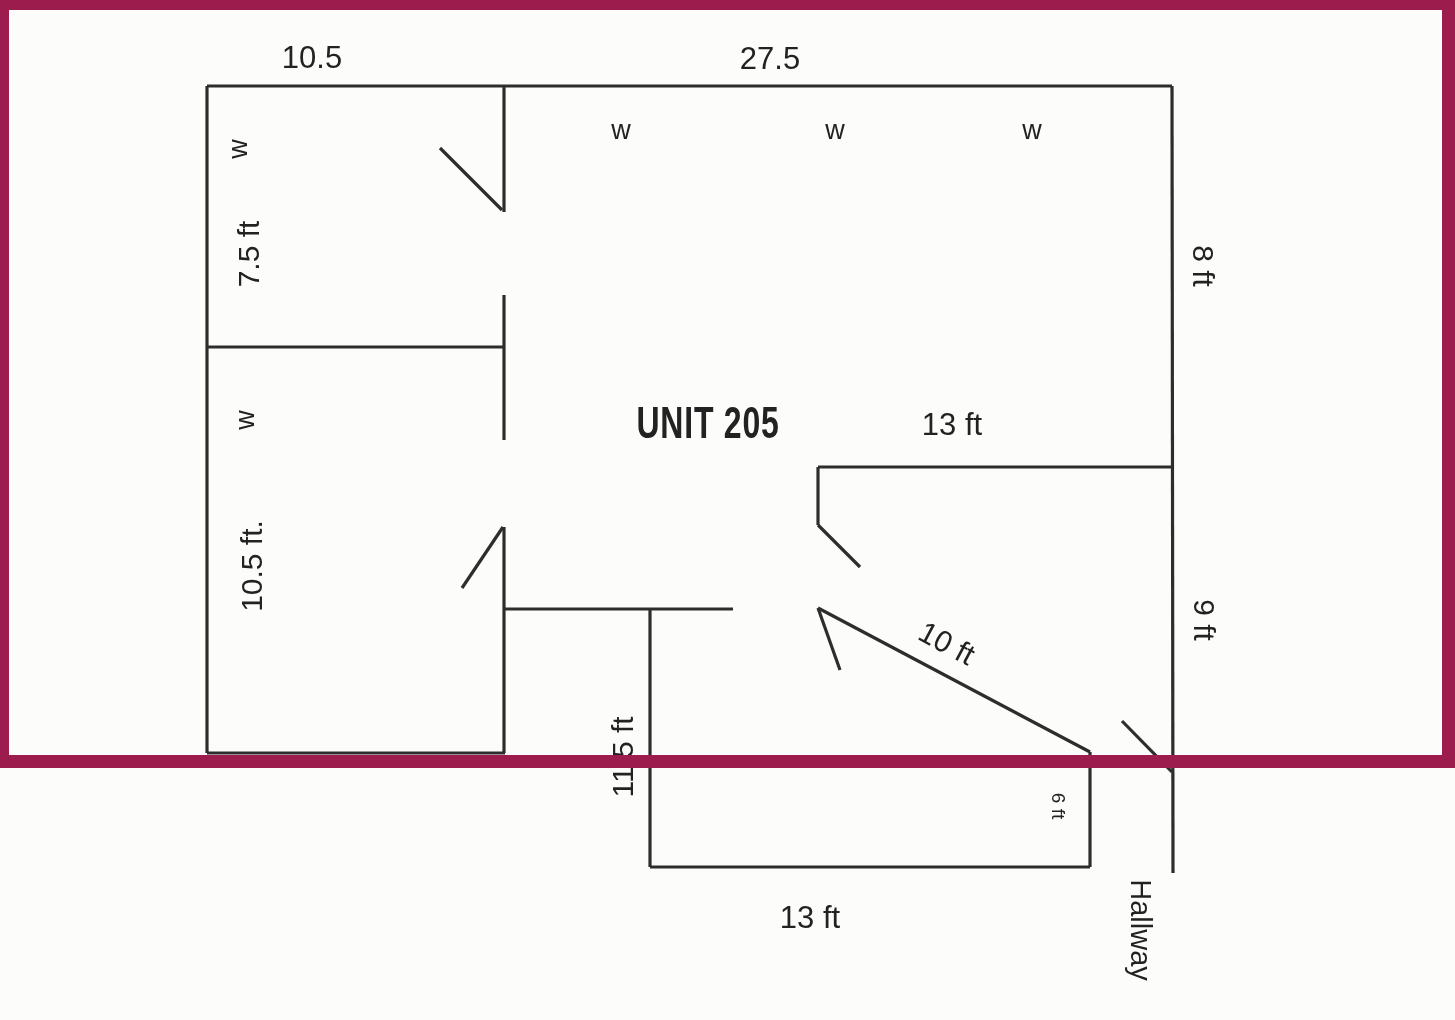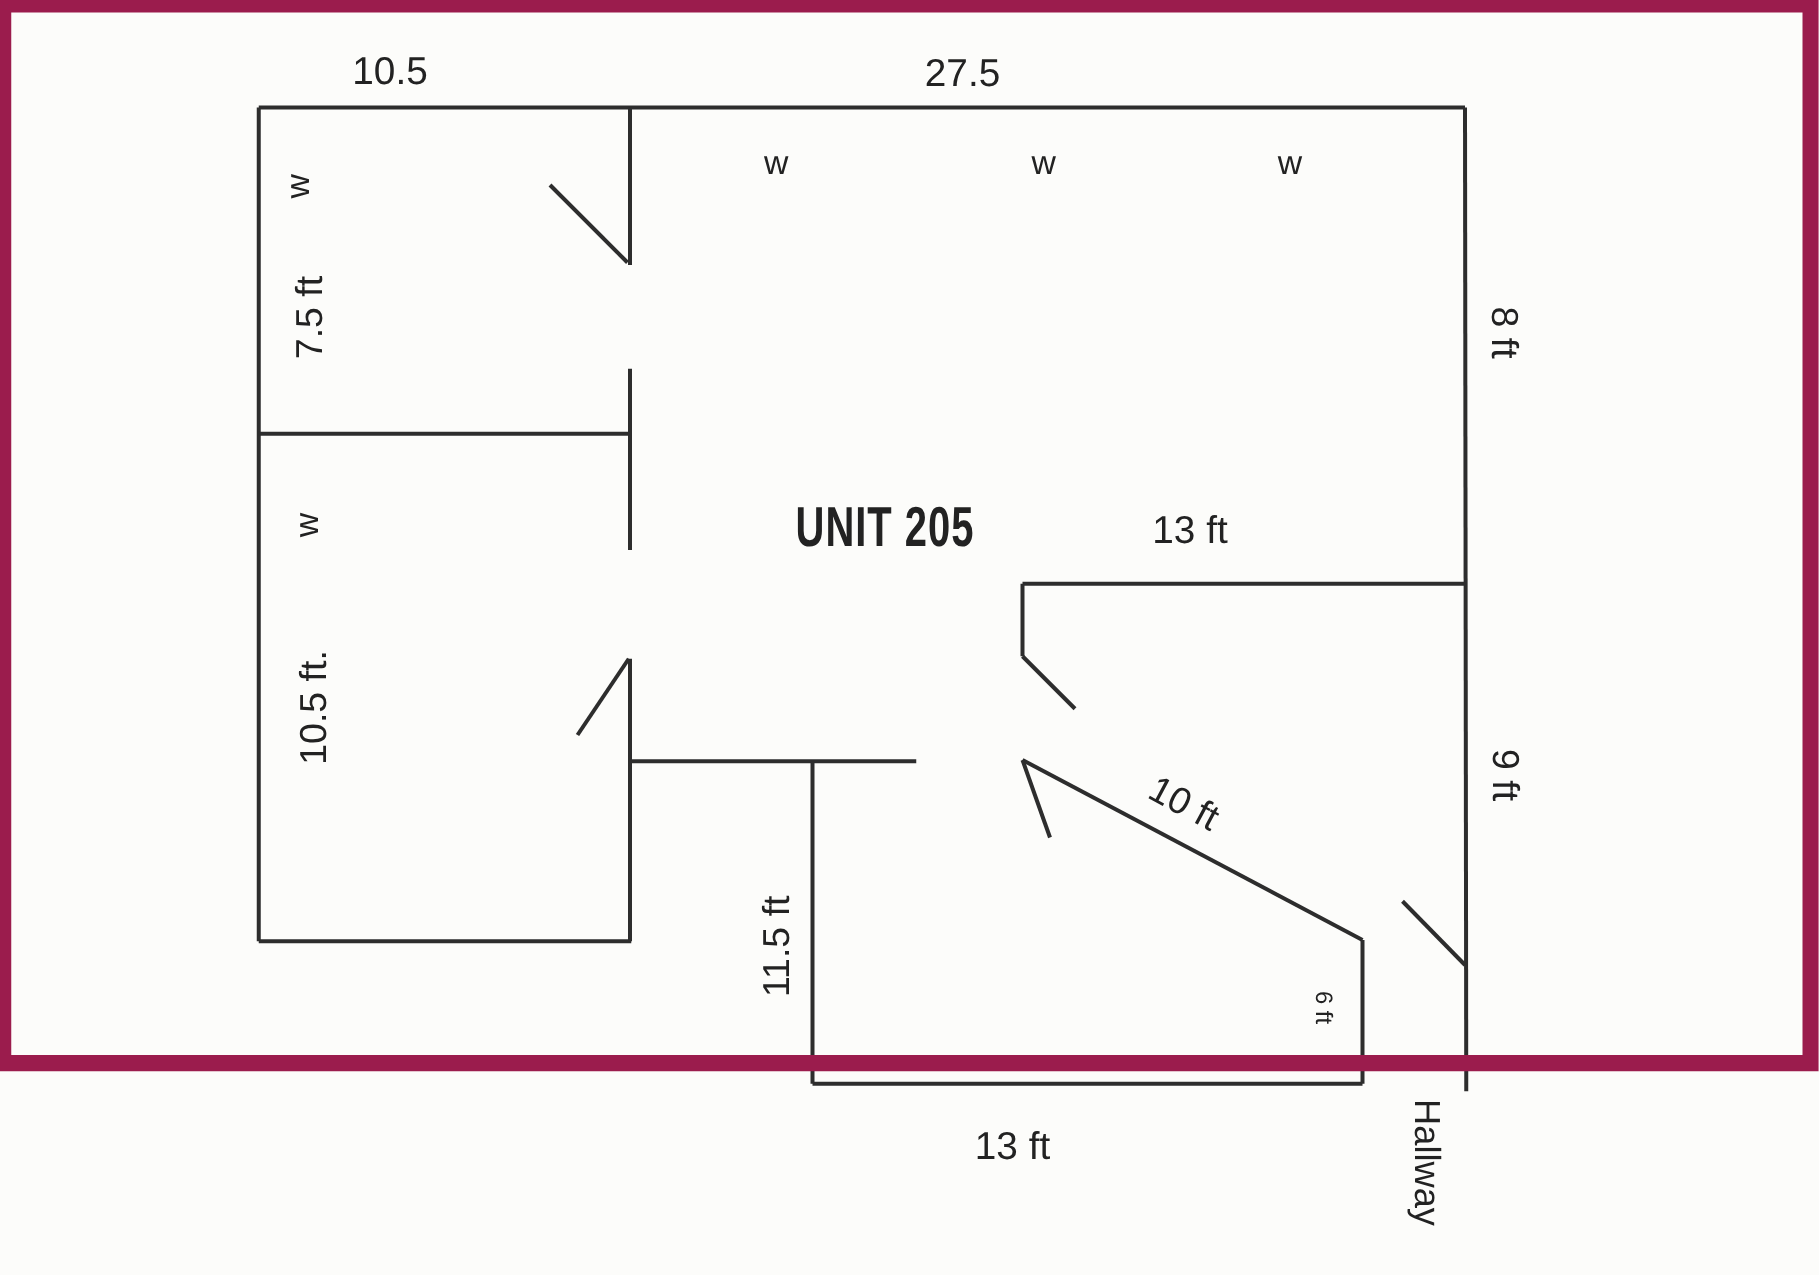--- a/index.html
+++ b/index.html
@@ -9,21 +9,21 @@
   }
   * { margin: 0; padding: 0; box-sizing: border-box; }
   html, body {
     width: 1455px; height: 1020px;
     background: var(--background);
     font-family: "Liberation Sans", sans-serif;
     overflow: hidden;
   }
   .page {
     position: relative;
-    width: 1455px; height: 857px;
+    width: 1455px; height: 768px;
     background: var(--background);
   }
   .frame {
     position: absolute; inset: 0;
     border-style: solid;
     border-color: var(--accent);
     border-width: 10px 13px 13px 9px;
     pointer-events: none;
     z-index: 2;
   }

